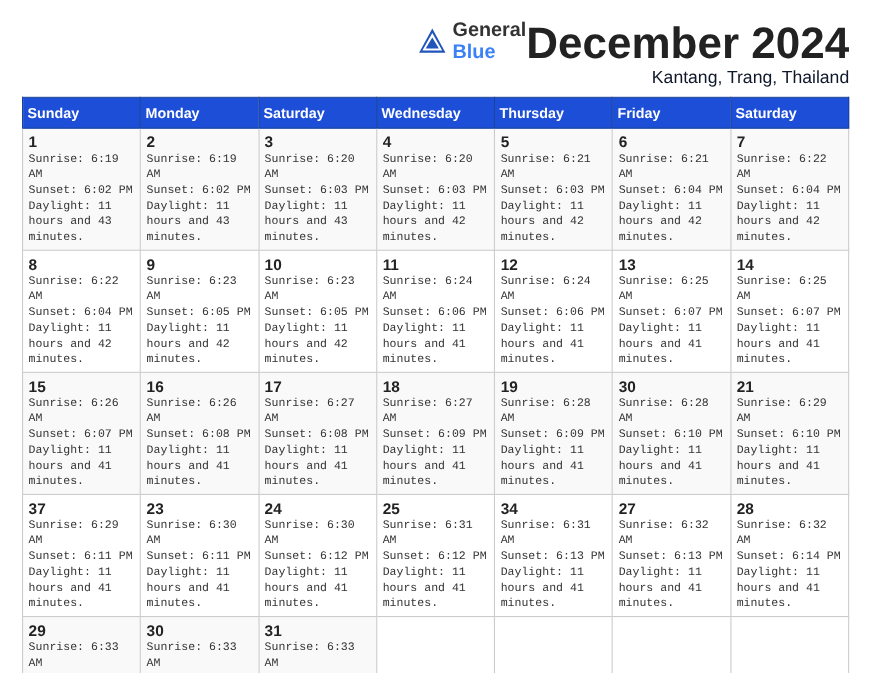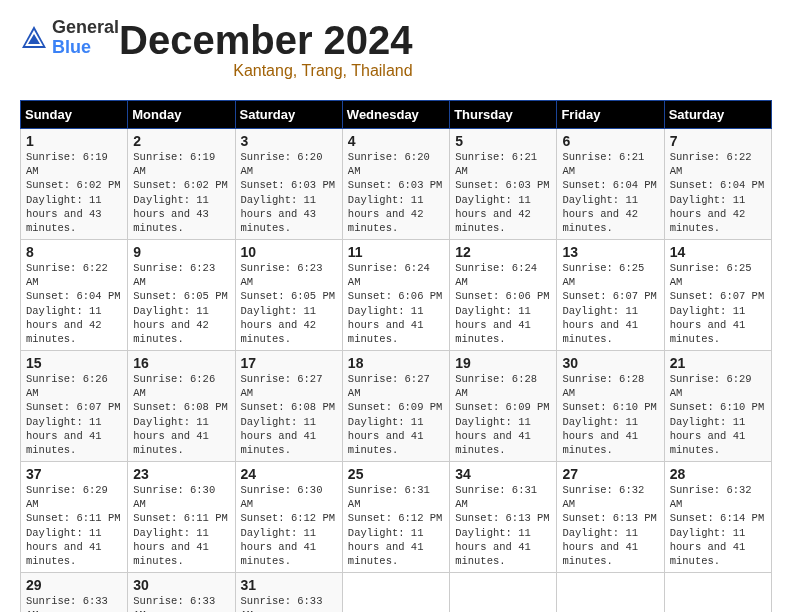--- a/index.html
+++ b/index.html
@@ -9,23 +9,23 @@
       width: 792px;
       height: 612px;
       overflow: hidden;
     }
     .page {
       width: 792px;
       padding: 18px 20px 10px 20px;
     }
     .header {
       display: flex;
-      justify-content: flex-start;
+      justify-content: flex-end;
       align-items: flex-start;
-      margin-bottom: 20px;
+      margin-bottom: 8px;
     }
     .logo {
       display: flex;
       align-items: center;
     }
     .logo-text {
       display: flex;
       flex-direction: column;
       font-weight: bold;
       font-size: 18px;
@@ -43,29 +43,29 @@
     }
     .title-area h1 {
       font-size: 40px;
       font-weight: bold;
       color: #222;
       line-height: 1.1;
     }
     .title-area h2 {
       font-size: 16px;
       font-weight: normal;
-      color: #a16207;
+      color: #0f172a;
     }
     table {
       width: 100%;
       border-collapse: collapse;
       font-size: 11px;
     }
     thead tr th {
-      background-color: #000000;
+      background-color: #1d4ed8;
       color: #fff;
       padding: 6px 4px;
       text-align: left;
       font-size: 13px;
       font-weight: bold;
       border: 1px solid #1a4499;
     }
     tbody tr td {
       border: 1px solid #ccc;
       padding: 4px 4px 4px 5px;

